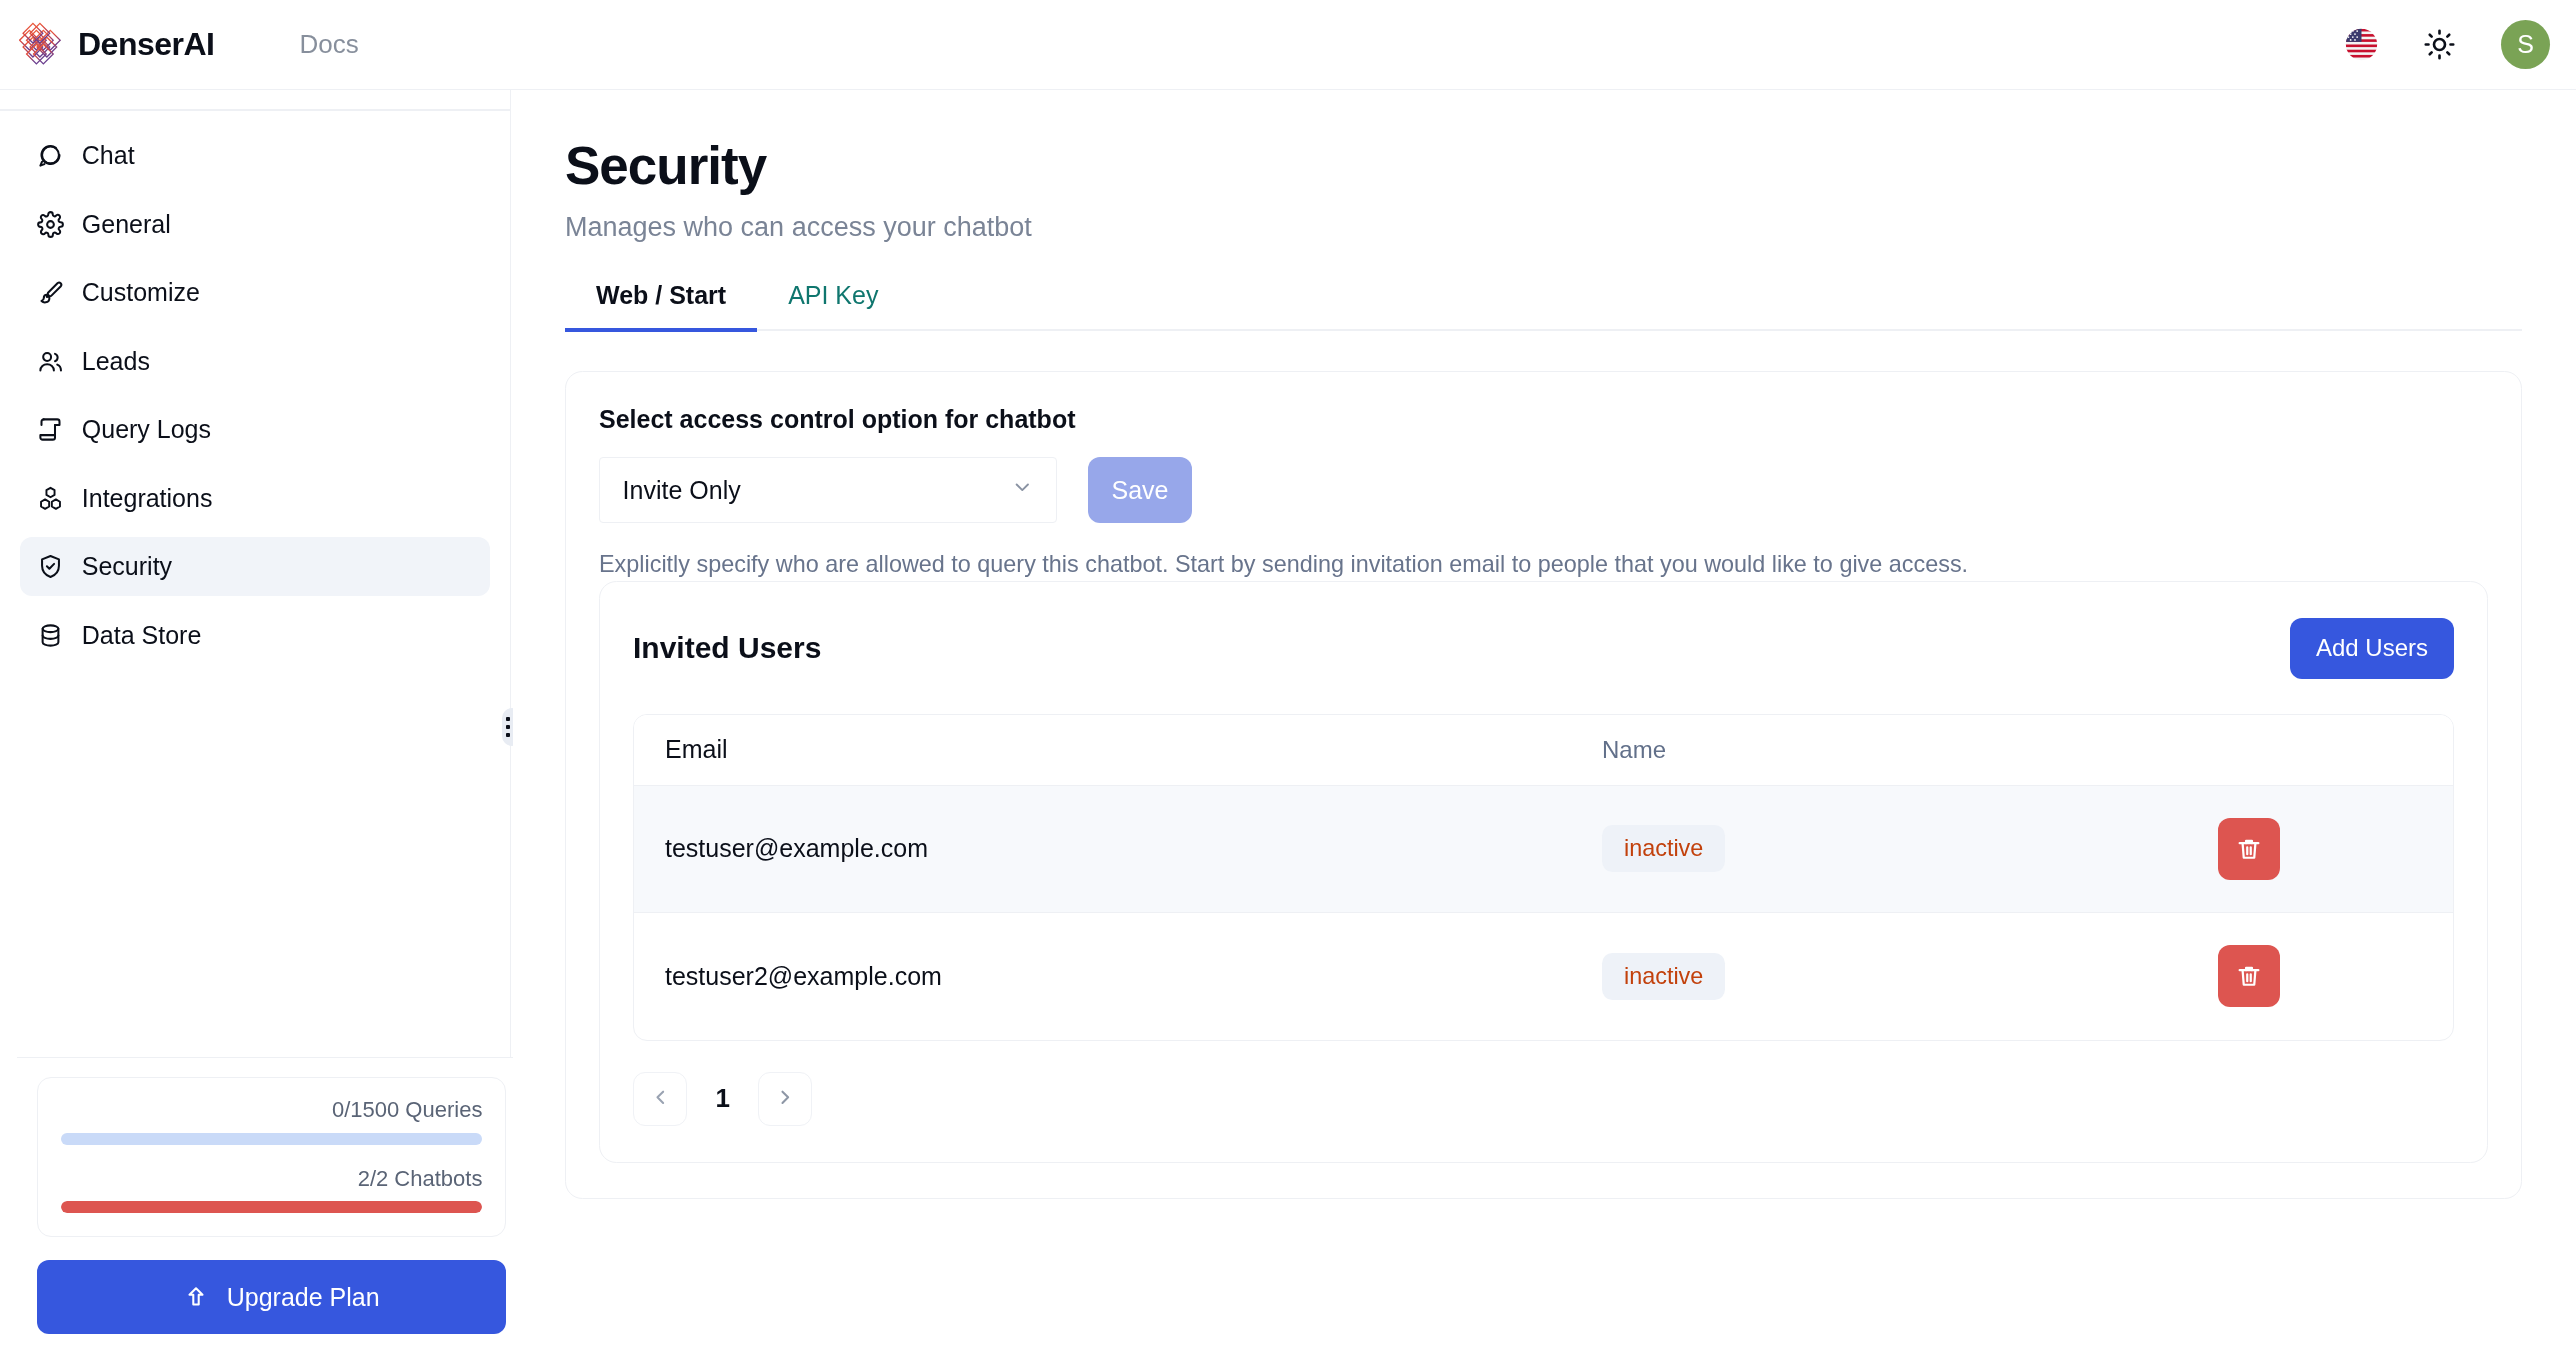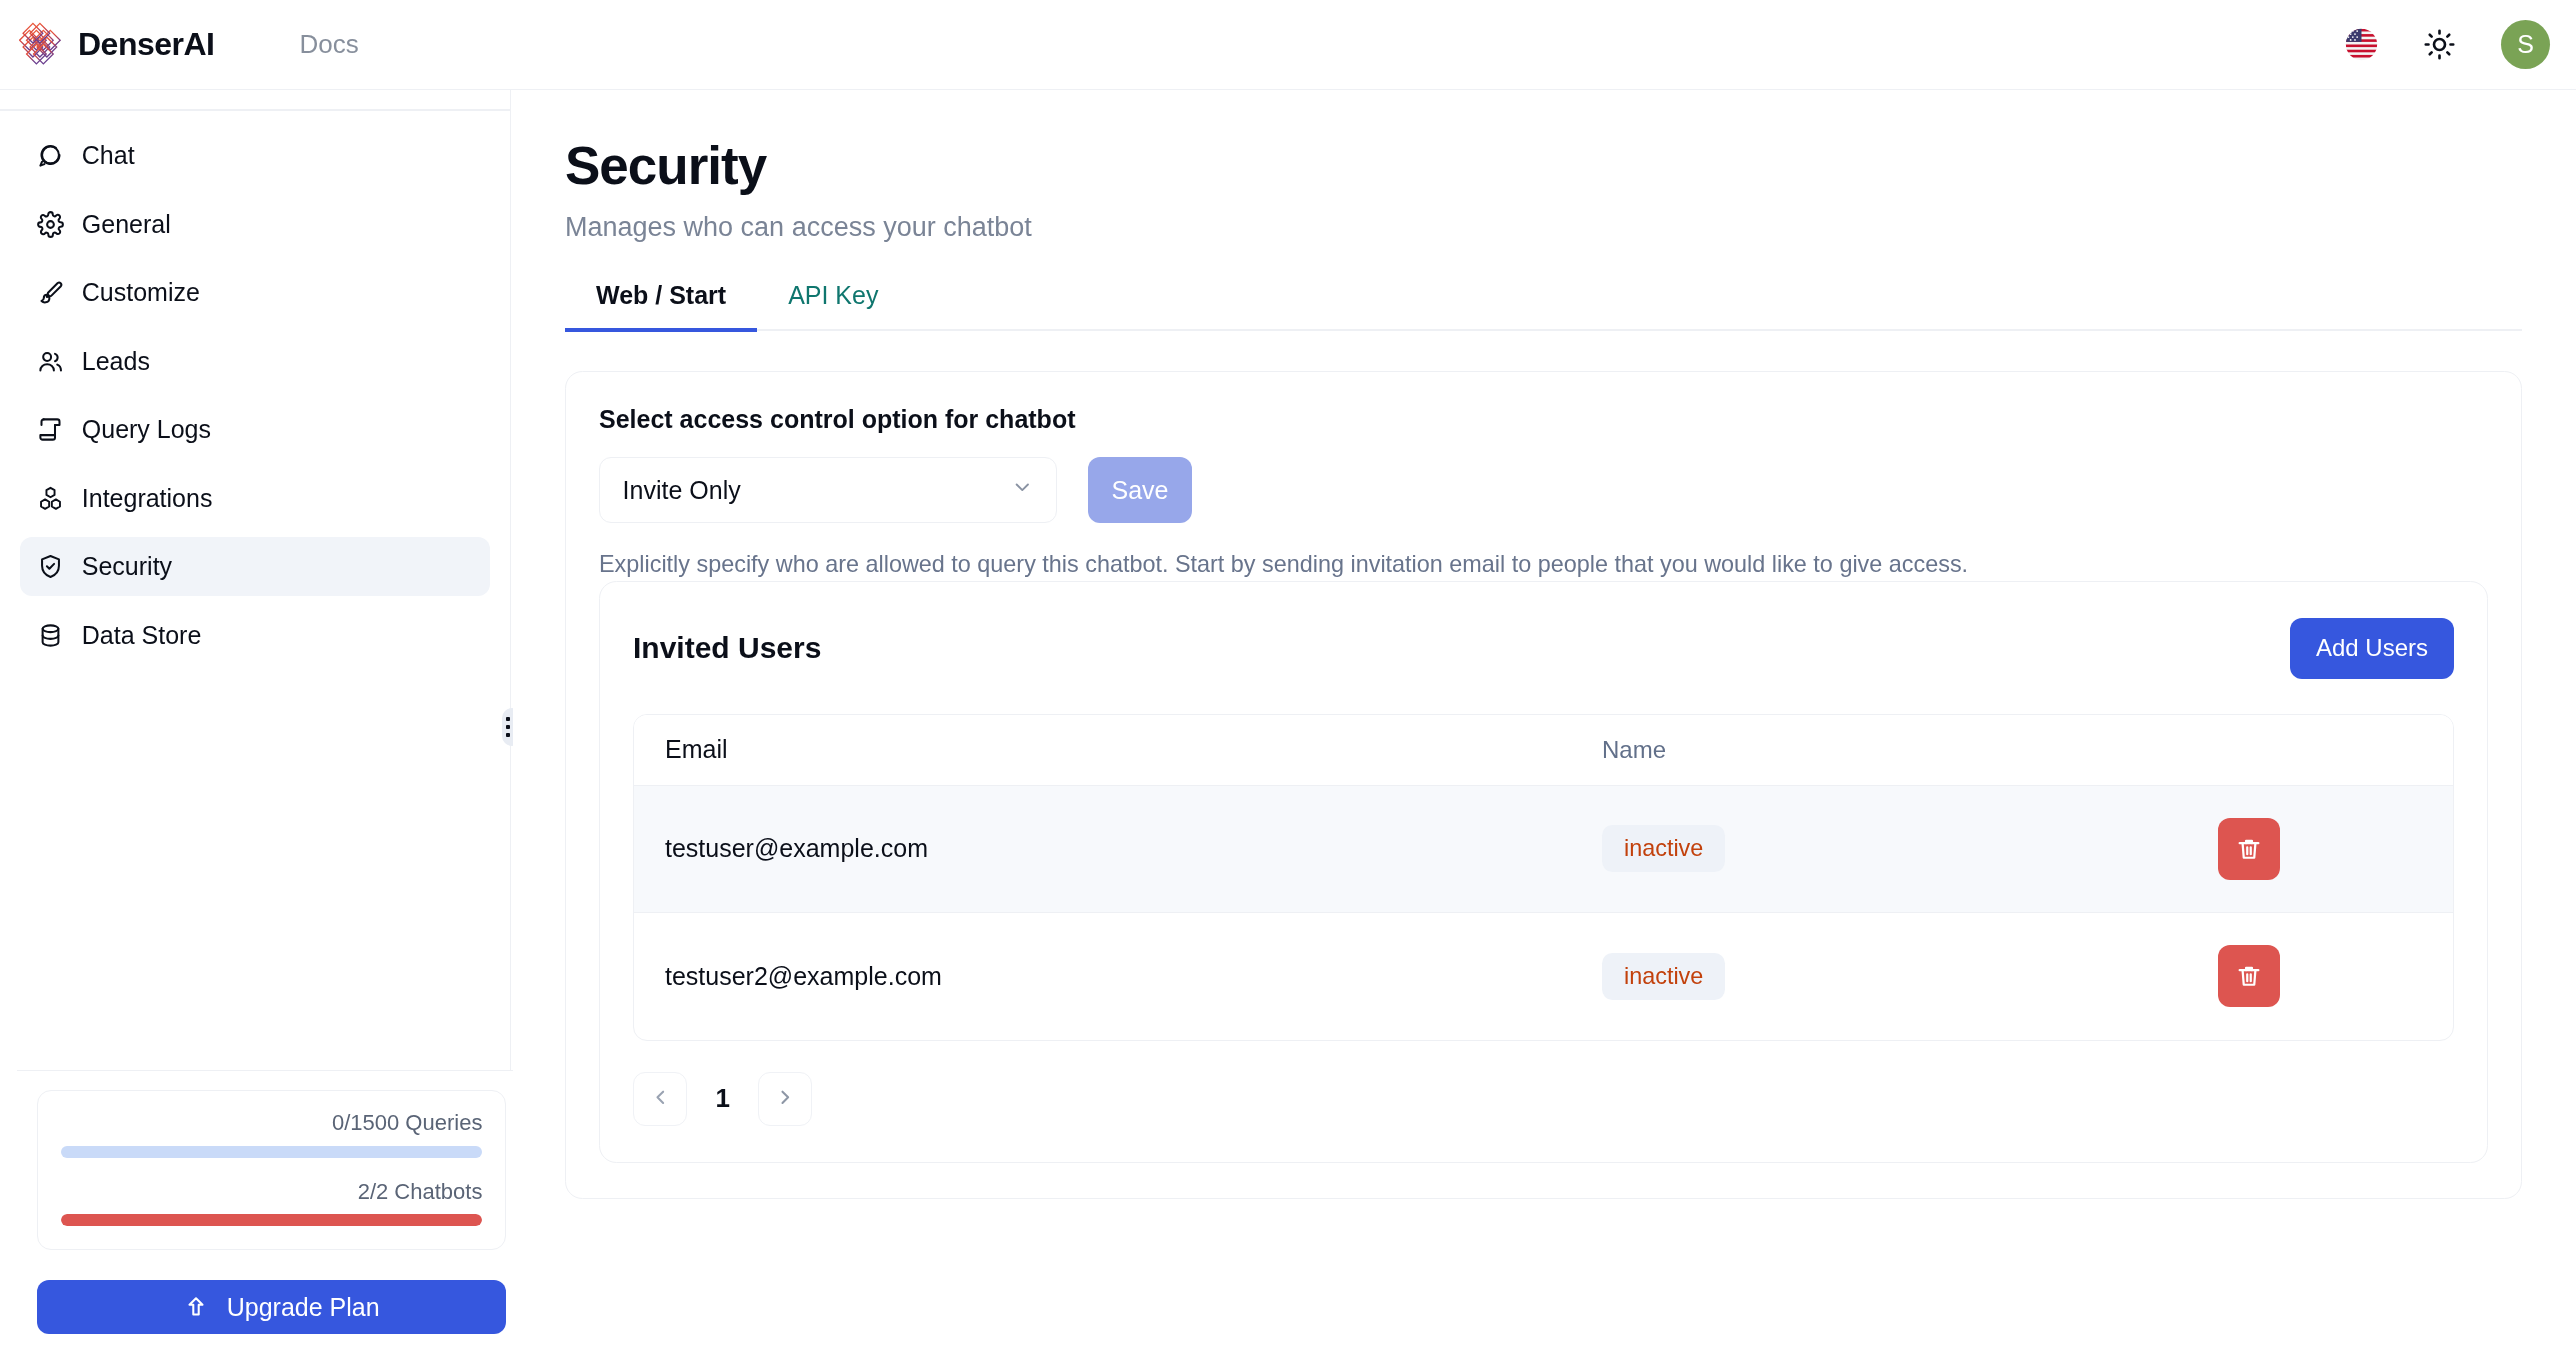--- a/index.html
+++ b/index.html
@@ -88,21 +88,21 @@
   .usage-label {
     text-align: right; font-size: 22px; color: #5a6476; margin-bottom: 9.5px;
   }
   .usage-track {
     height: 12px; border-radius: 7px; background: #c9daf8; overflow: hidden;
     margin-bottom: 21px;
   }
   .usage-track.last { margin-bottom: 0; }
   .usage-fill { height: 100%; border-radius: 7px; }
   .upgrade-btn {
-    margin-top: 30px; height: 54px; border-radius: 12px;
+    margin-top: 23px; height: 74px; border-radius: 12px;
     background: #3657de; color: #fff;
     display: flex; align-items: center; justify-content: center; gap: 17.4px;
     font-size: 25px; font-weight: 500; padding-left: 20px;
   }
   .up-ico { width: 26px; height: 26px; display: block; }
 
   
   .main {
     position: absolute; top: 90px; left: 513px;
     width: 2063px; height: 1265px;
@@ -123,21 +123,21 @@
   }
   .tab.active { color: #0b0f19; font-weight: 600; border-bottom: 4.3px solid #3657de; }
 
   .outer-card {
     margin-top: 40px; border: 1.7px solid #eef0f4; border-radius: 17.4px;
     padding: 33px 33px 35px 33px;
   }
   .field-label { font-size: 25px; font-weight: 600; color: #0b0f19; }
   .row-select { margin-top: 23.4px; display: flex; align-items: center; gap: 31px; }
   .select {
-    width: 458px; height: 66px; border: 1.7px solid #eef0f4; border-radius: 12px;
+    width: 458px; height: 66px; border: 1.7px solid #eef0f4; border-radius: 4px;
     display: flex; align-items: center; padding: 0 22.6px; background: #fff;
     font-size: 25px; color: #0b0f19;
   }
   .select .chev { margin-left: auto; }
   .save-btn {
     width: 104px; height: 66px; border-radius: 12px; background: #97a7ea;
     color: #ffffff; font-size: 25px; font-weight: 500;
     display: flex; align-items: center; justify-content: center;
   }
   .helper {

